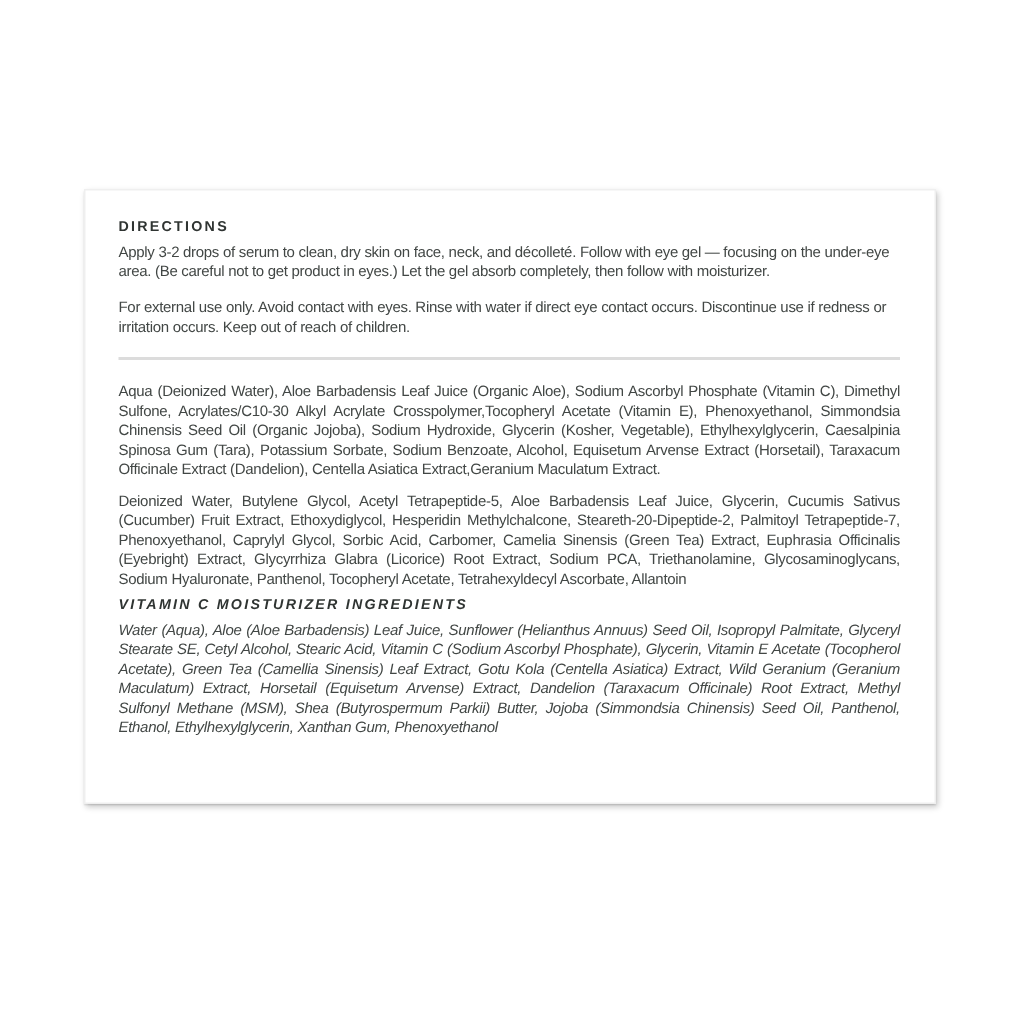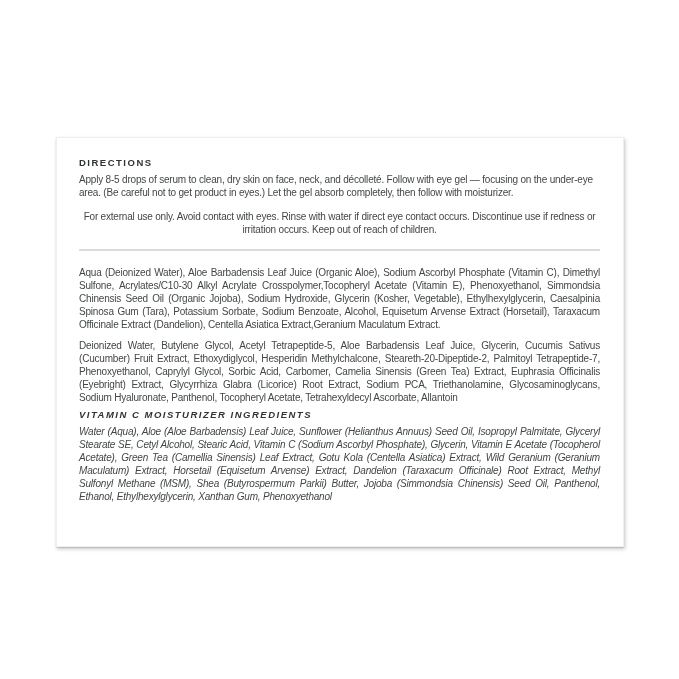--- a/index.html
+++ b/index.html
@@ -15,21 +15,21 @@
     width: 679px;
     height: 679px;
     position: relative;
     overflow: hidden;
     background: var(--page-bg, #ffffff);
     font-family: "Liberation Sans", "DejaVu Sans", sans-serif;
   }
   .card {
     position: absolute;
     left: 56px;
-    top: 137px;
+    top: 126px;
     width: 568px;
     min-height: 410px;
     background: var(--card-bg, #ffffff);
     border: 1px solid #efefef;
     box-shadow: 1px 2px 4px rgba(0,0,0,0.22), 0 1px 1px rgba(0,0,0,0.10);
     padding: 19px 23px 29px 22px;
   }
   h2 {
     margin: 0 0 5px 0;
     font-size: 9.5px;
@@ -39,38 +39,38 @@
     color: var(--heading-text, #2f3432);
     text-transform: uppercase;
   }
   .para {
     margin: 0;
     font-size: 10px;
     line-height: 13px;
     letter-spacing: -0.2px;
     color: var(--body-text, #424745);
   }
-  .para + .para { margin-top: 11px; text-align: center; }
+  .para + .para { margin-top: 11px; }
   .ingredients .para { text-align: justify; }
   .divider {
     height: 2px;
     background: var(--divider, #dcdcdc);
     margin: 13px 0 15px 0;
   }
   .section-eye-gel { margin-top: 8px; }
   .section-moisturizer { margin-top: 5px; font-style: italic; }
 </style>
 </head>
 <body>
 
 <div class="card">
 
   <section class="directions">
     <h2>DIRECTIONS</h2>
-    <p class="para">Apply 8-5 drops of serum to clean, dry skin on face, neck, and décolleté. Follow with eye gel — focusing on the under-eye area. (Be careful not to get product in eyes.) Let the gel absorb completely, then follow with moisturizer.</p>
+    <p class="para">Apply 3-2 drops of serum to clean, dry skin on face, neck, and décolleté. Follow with eye gel — focusing on the under-eye area. (Be careful not to get product in eyes.) Let the gel absorb completely, then follow with moisturizer.</p>
     <p class="para">For external use only. Avoid contact with eyes. Rinse with water if direct eye contact occurs. Discontinue use if redness or irritation occurs. Keep out of reach of children.</p>
   </section>
 
   <div class="divider"></div>
 
   <section class="ingredients section-serum">
     <p class="para">Aqua (Deionized Water), Aloe Barbadensis Leaf Juice (Organic Aloe), Sodium Ascorbyl Phosphate (Vitamin C), Dimethyl Sulfone, Acrylates/C10-30 Alkyl Acrylate Crosspolymer,Tocopheryl Acetate (Vitamin E), Phenoxyethanol, Simmondsia Chinensis Seed Oil (Organic Jojoba), Sodium Hydroxide, Glycerin (Kosher, Vegetable), Ethylhexylglycerin, Caesalpinia Spinosa Gum (Tara), Potassium Sorbate, Sodium Benzoate, Alcohol, Equisetum Arvense Extract (Horsetail), Taraxacum Officinale Extract (Dandelion), Centella Asiatica Extract,Geranium Maculatum Extract.</p>
   </section>
 
   <section class="ingredients section-eye-gel">

